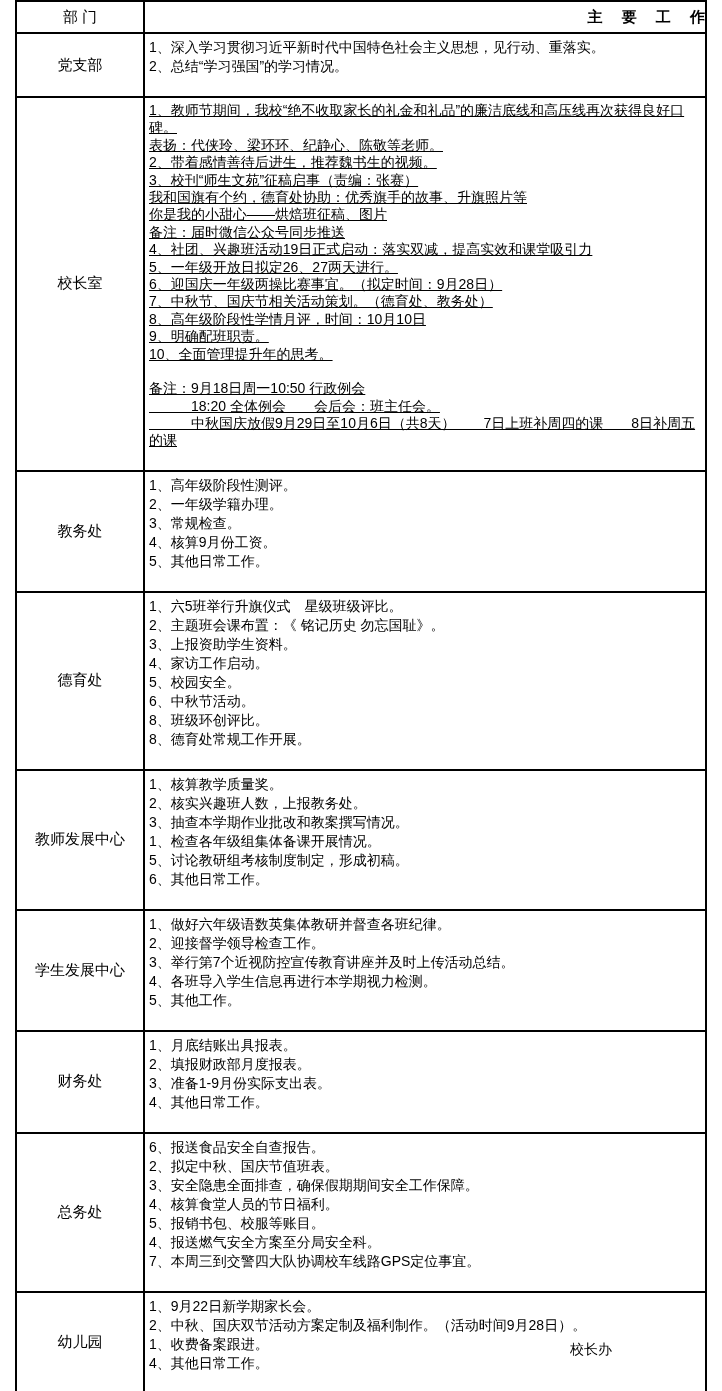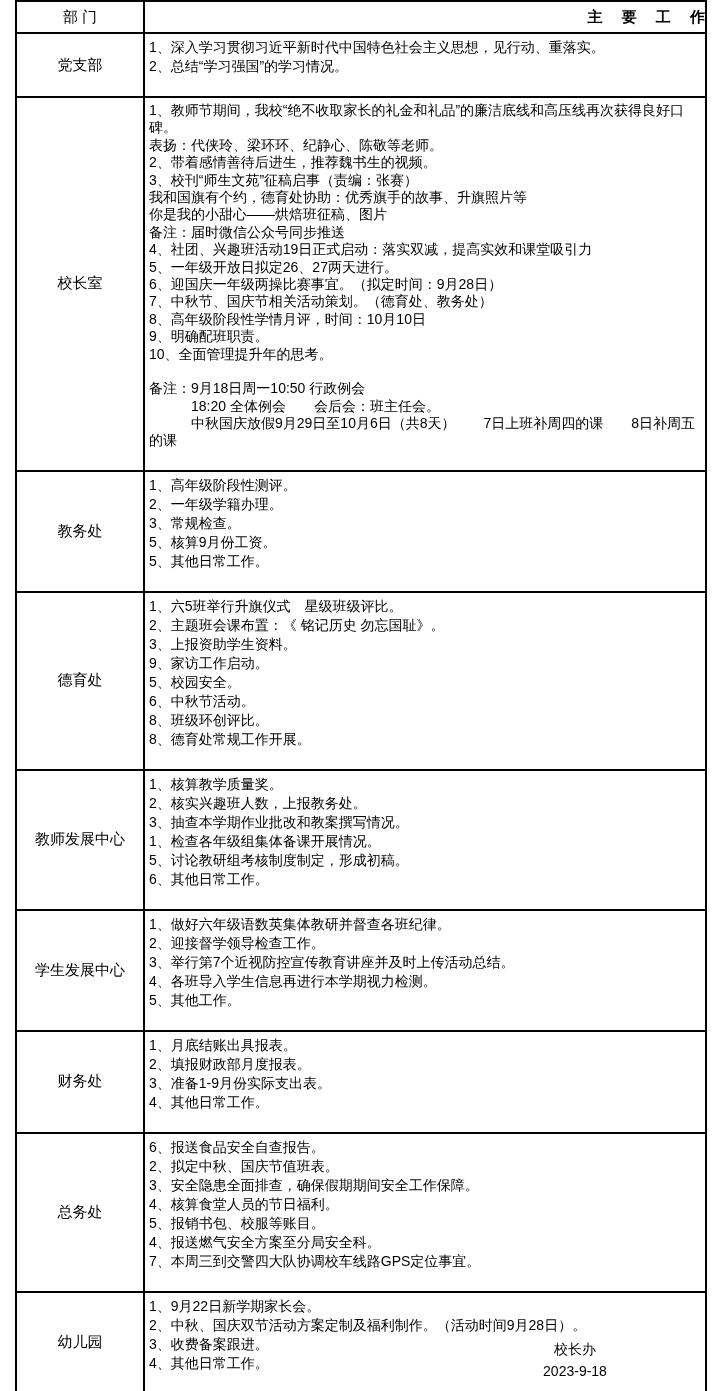--- a/index.html
+++ b/index.html
@@ -61,32 +61,32 @@
   }
   .line {
     line-height: 19px;
     white-space: pre-wrap;
     word-break: break-all;
   }
   .line:empty { height: 17px; }
   
   tbody tr:nth-child(1) { height: 47px; }
   tbody tr:nth-child(2) { height: 331px; }
-  tbody tr:nth-child(2) .line { line-height: 17.4px; }
+  tbody tr:nth-child(2) .line { line-height: 17.4px; text-decoration: underline; }
   tbody tr:nth-child(3) { height: 114px; }
   tbody tr:nth-child(4) { height: 158px; }
   tbody tr:nth-child(5) { height: 114px; }
   tbody tr:nth-child(6) { height: 101px; }
   tbody tr:nth-child(7) { height: 84px; }
   tbody tr:nth-child(8) { height: 136px; }
   tbody tr:nth-child(9) { height: 87px; }
   .footer-sign {
     position: absolute;
     top: 1338px;
-    left: 470px;
+    left: 486px;
     width: 210px;
     text-align: center;
     font-size: 14px;
   }
   .footer-sign .line { line-height: 22px; }
 </style>
 </head>
 <body>
 
 <div class="page">
@@ -130,31 +130,31 @@
             <div class="line">　　　18:20 全体例会　　会后会：班主任会。</div>
             <div class="line">　　　中秋国庆放假9月29日至10月6日（共8天）　　7日上班补周四的课　　8日补周五的课</div>
           </td>
         </tr>
         <tr>
           <td class="dept">教务处</td>
           <td class="work">
             <div class="line">1、高年级阶段性测评。</div>
             <div class="line">2、一年级学籍办理。</div>
             <div class="line">3、常规检查。</div>
-            <div class="line">5、核算9月份工资。</div>
+            <div class="line">4、核算9月份工资。</div>
             <div class="line">5、其他日常工作。</div>
           </td>
         </tr>
         <tr>
           <td class="dept">德育处</td>
           <td class="work">
             <div class="line">1、六5班举行升旗仪式　星级班级评比。</div>
             <div class="line">2、主题班会课布置：《 铭记历史 勿忘国耻》。</div>
             <div class="line">3、上报资助学生资料。</div>
-            <div class="line">9、家访工作启动。</div>
+            <div class="line">4、家访工作启动。</div>
             <div class="line">5、校园安全。</div>
             <div class="line">6、中秋节活动。</div>
             <div class="line">8、班级环创评比。</div>
             <div class="line">8、德育处常规工作开展。</div>
           </td>
         </tr>
         <tr>
           <td class="dept">教师发展中心</td>
           <td class="work">
             <div class="line">1、核算教学质量奖。</div>
@@ -194,25 +194,24 @@
             <div class="line">5、报销书包、校服等账目。</div>
             <div class="line">4、报送燃气安全方案至分局安全科。</div>
             <div class="line">7、本周三到交警四大队协调校车线路GPS定位事宜。</div>
           </td>
         </tr>
         <tr>
           <td class="dept">幼儿园</td>
           <td class="work">
             <div class="line">1、9月22日新学期家长会。</div>
             <div class="line">2、中秋、国庆双节活动方案定制及福利制作。（活动时间9月28日）。</div>
-            <div class="line">3、收费备案跟进。</div>
+            <div class="line">1、收费备案跟进。</div>
             <div class="line">4、其他日常工作。</div>
           </td>
         </tr>
       </tbody>
   </table>
 
   <div class="footer-sign">
     <div class="line">校长办</div>
-    <div class="line">2023-9-18</div>
   </div>
 
 </div>
 
 </body></html>

